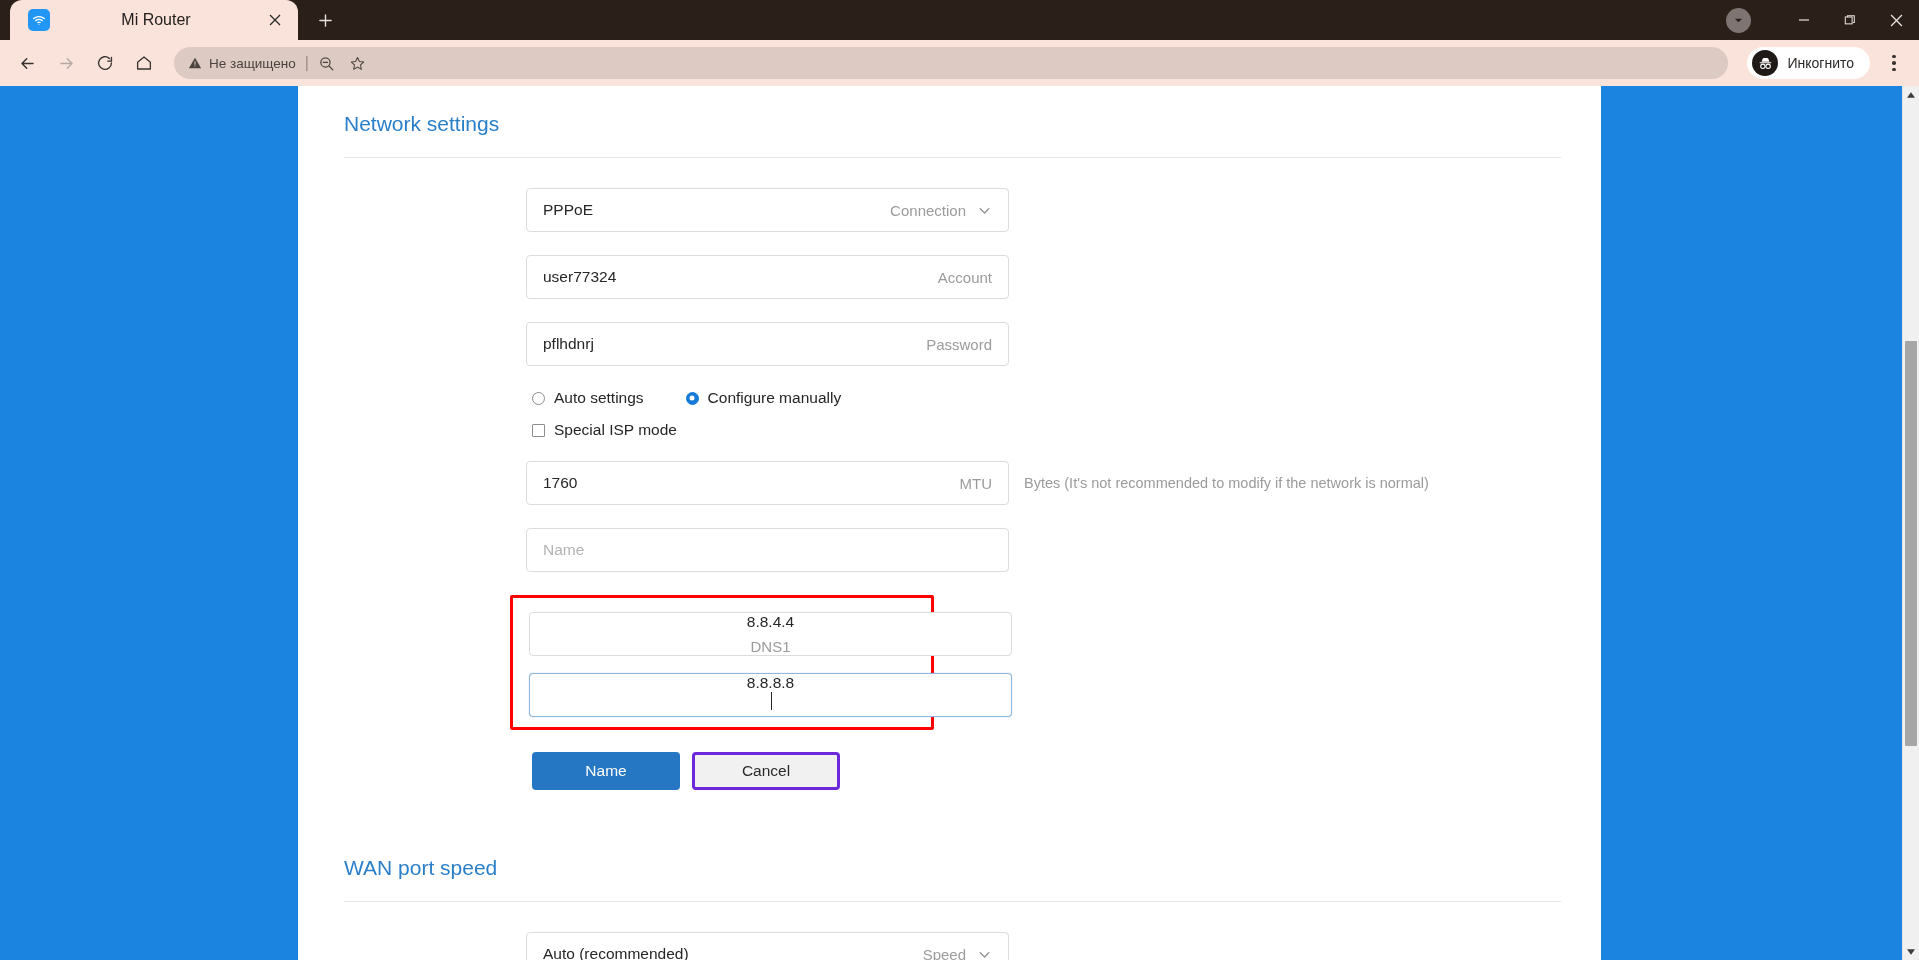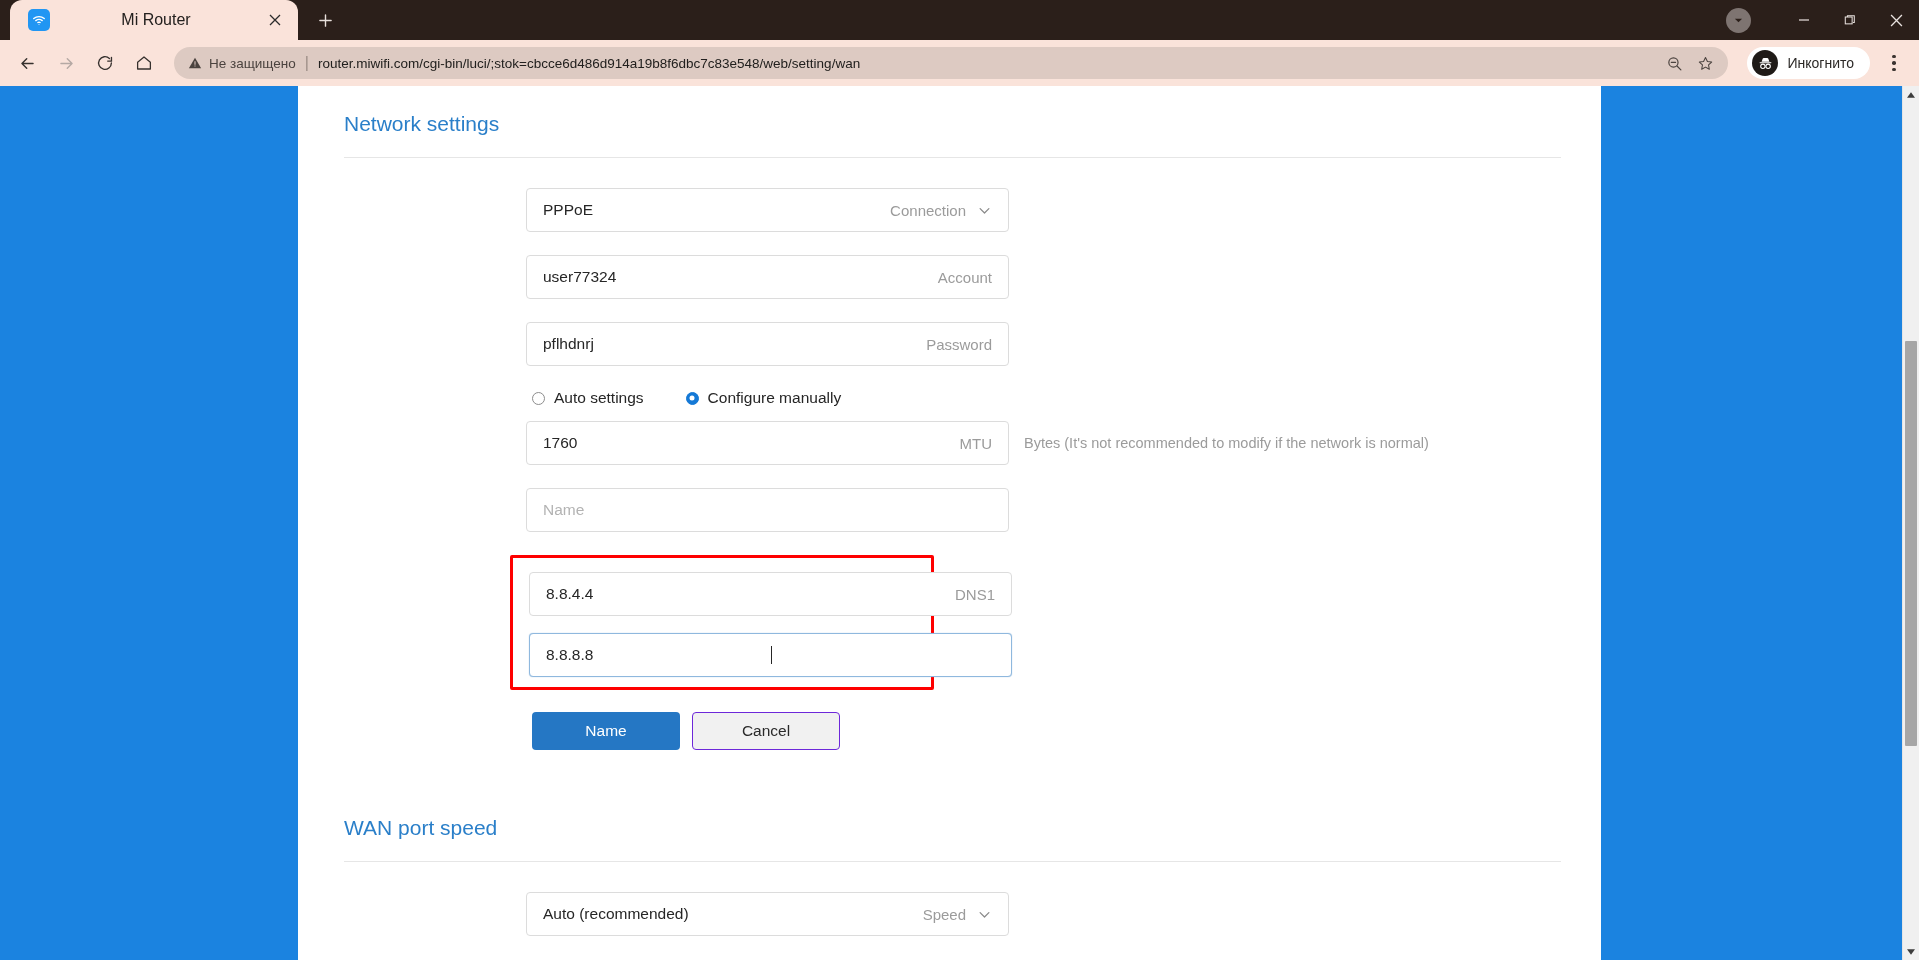--- a/index.html
+++ b/index.html
@@ -222,32 +222,32 @@
 
   
   .annotation {
     position: relative;
     border: 3px solid #fe0000;
     border-radius: 2px;
     padding: 14px 15px 5px 16px;
     margin: 0 0 22px -16px;
     width: 424px;
   }
-  .annotation .field { margin-bottom: 17px; }
+  .annotation .field { margin-bottom: 17px; flex-direction: column; }
   .annotation .field:last-child { margin-bottom: 5px; }
 
   .btn-row { display: flex; gap: 12px; margin-left: 6px; }
   .btn {
     height: 38px;
     border-radius: 4px;
     display: flex; align-items: center; justify-content: center;
     font-size: 15.5px;
   }
   .btn-primary { width: 148px; background: #2577c4; color: #fff; }
-  .btn-secondary { width: 148px; background: #f1f1f1; border: 1px solid #6d28d9; color: #2a2a2a; }
+  .btn-secondary { width: 148px; background: #f1f1f1; border: 3px solid #6d28d9; color: #2a2a2a; }
 
   
   .scrollbar {
     width: 17px;
     background: #f0f0f0;
     position: relative;
     flex: 0 0 auto;
     border-left: 1px solid #e4e4e4;
   }
   .sb-arrow {
@@ -343,21 +343,20 @@
     <span class="omni-warn">
       <span>
         <svg width="14" height="14" viewBox="0 0 24 24" fill="#4b433f">
             <path d="M12 3 1.5 21h21z"></path>
             <path d="M11.1 9h1.8v6h-1.8zM11.1 16.4h1.8v1.8h-1.8z" fill="#ddcac2"></path>
           </svg>
       </span>
       <span>Не защищено</span>
     </span>
     <span class="omni-sep">|</span>
-    <span class="omni-url">router.miwifi.com/cgi-bin/luci/;stok=cbcce6d486d914a19b8f6dbc7c83e548/web/setting/wan</span>
     <span class="omni-right">
       <span>
         <svg width="17" height="17" viewBox="0 0 24 24" fill="none" stroke="#4b433f" stroke-width="1.7" stroke-linecap="round">
           <circle cx="10.5" cy="10.5" r="6.5"></circle>
             <path d="M15.5 15.5 21 21M7.5 10.5h6"></path>
         </svg>
       </span>
       <span>
         <svg width="17" height="17" viewBox="0 0 24 24" fill="none" stroke="#4b433f" stroke-width="1.5" stroke-linejoin="round">
           <path d="M12 3.5l2.7 5.6 6 .8-4.4 4.2 1.1 6-5.4-3-5.4 3 1.1-6L3.3 9.9l6-.8z"></path>
@@ -418,20 +417,24 @@
             <label class="choice">
               <span class="radio"></span>
               <span class="choice-label">Auto settings</span>
             </label>
             <label class="choice">
               <span class="radio checked"></span>
               <span class="choice-label">Configure manually</span>
             </label>
           </div>
 
+          <label class="checkbox-row">
+            <span class="checkbox"></span>
+            <span class="choice-label">Special ISP mode</span>
+          </label>
 
           <div class="row-inline">
             <div class="field" style="margin-bottom:23px">
               <span class="val">1760</span>
               <span class="lbl">MTU</span>
             </div>
             <span class="hint" style="margin-bottom:23px">Bytes (It's not recommended to modify if the network is normal)</span>
           </div>
 
           <div class="field">

